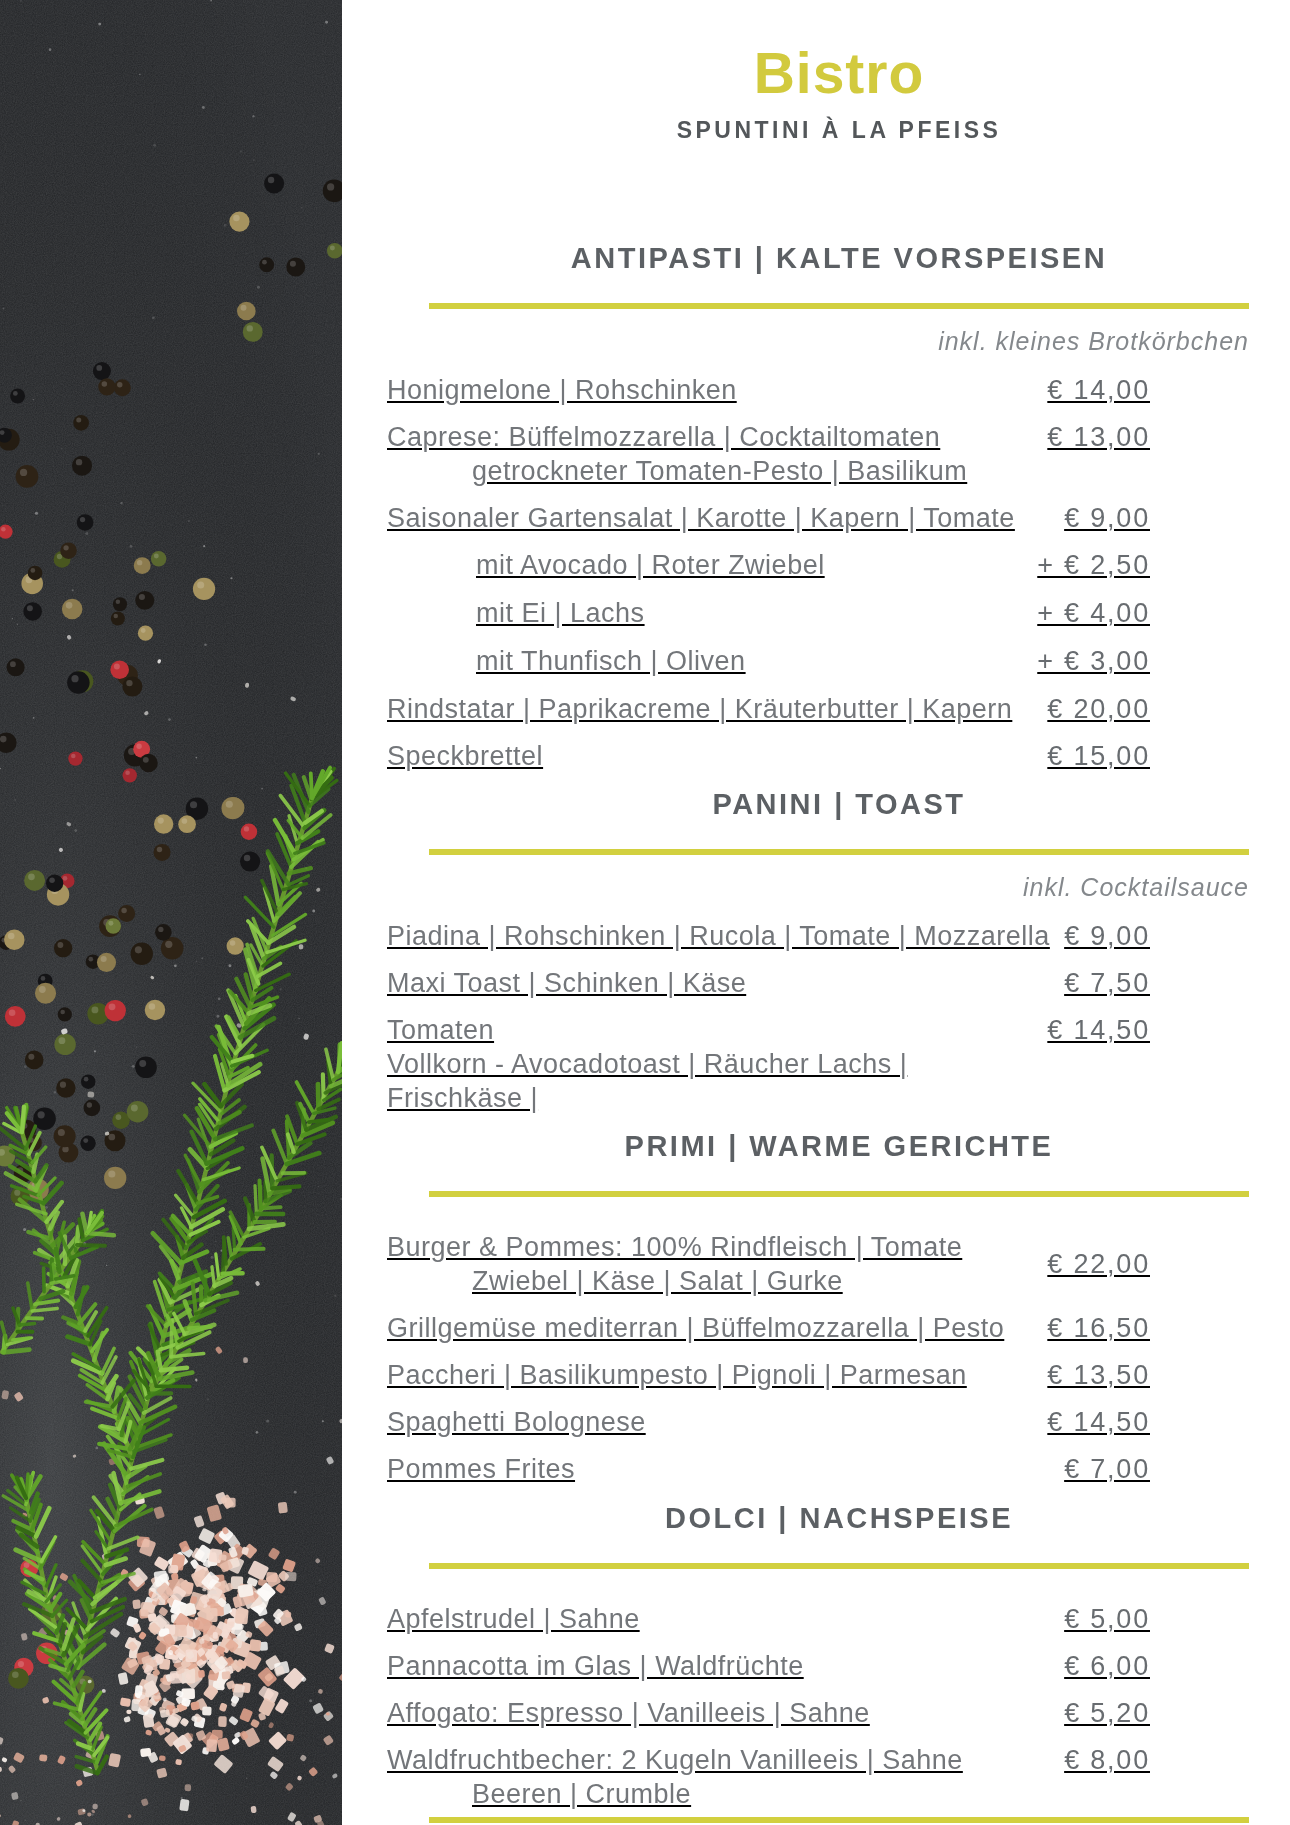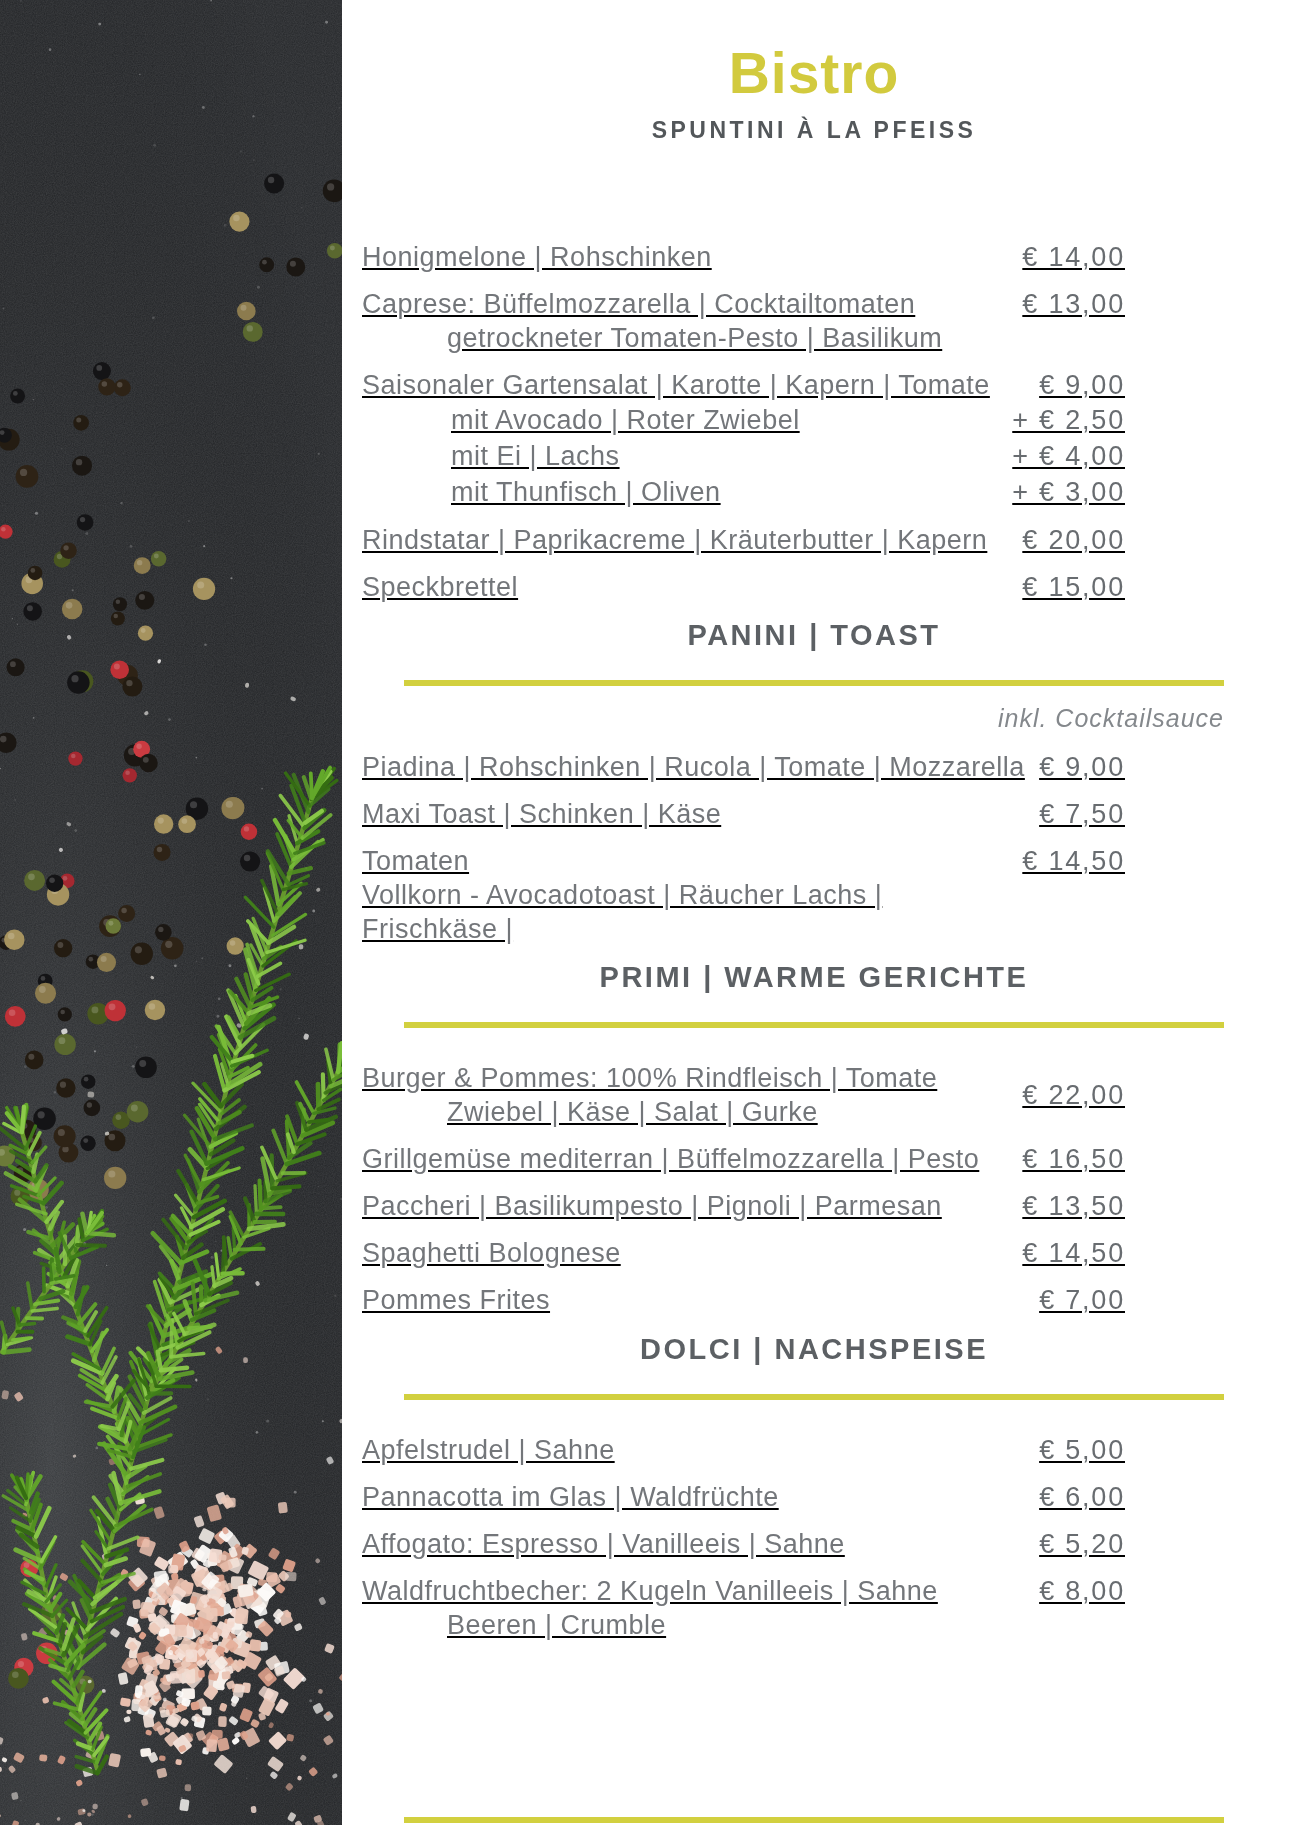--- a/index.html
+++ b/index.html
@@ -1,41 +1,41 @@
 <!DOCTYPE html>
 <html style="--accent: #d2d03f; --title: #d2ca3e; --head: #5c6064; --body: #73767a;"><head>
 <meta charset="utf-8">
 <style>
   :root{ --accent:#d2d03f; --title:#d2ca3e; --head:#5c6064; --body:#73767a; --note:#84888c; }
   html,body{margin:0;padding:0;}
   body{width:1290px;height:1825px;position:relative;background:#ffffff;overflow:hidden;
        font-family:"Liberation Sans", sans-serif;}
   .photo{position:absolute;left:0;top:0;width:342px;height:1825px;background:#242629;overflow:hidden;}
-  .menu{position:absolute;left:336px;top:0;width:844px;height:1825px;box-sizing:border-box;
+  .menu{position:absolute;left:361px;top:0;width:844px;height:1825px;box-sizing:border-box;
         padding:0 55px 0 26px;}
   .cblock{width:820px;margin-left:42px;text-align:center;}
   .brand{margin-top:40px;}
   .title{font-size:57px;line-height:66px;font-weight:700;color:var(--title);letter-spacing:1px;}
   .subtitle{font-size:23px;line-height:28px;font-weight:700;color:#53575a;letter-spacing:3.5px;margin-top:10px;}
   .menu-section{margin-top:8px;}
   .menu-section:first-child{margin-top:96px;}
   .menu-section:nth-child(4){margin-top:14px;}
   .sec-title{font-size:29px;line-height:36px;font-weight:700;color:var(--head);letter-spacing:2.5px;}
   .sec-rule{height:6px;background:var(--accent);margin-top:27px;}
   .sec-note{font-size:25px;line-height:32px;font-style:italic;color:var(--note);
             text-align:right;margin-top:16px;letter-spacing:1px;}
   .sec-items{margin-top:16px;text-decoration:underline;}
   .menu-section.no-note .sec-items{margin-top:33px;}
   .item{margin-bottom:13px;}
   .row{display:flex;justify-content:space-between;align-items:flex-start;}
   .row.mid{align-items:center;}
   .names{font-size:27px;line-height:34px;color:var(--body);letter-spacing:0.5px;}
   .line.indent{padding-left:85px;}
   .price{font-size:27px;line-height:34px;color:#686c70;letter-spacing:1.8px;white-space:nowrap;padding-left:12px;}
-  .addon{margin-top:1px;justify-content:space-between;}
+  .addon{margin-top:13px;justify-content:space-between;}
   .addon:first-of-type{margin-top:14px;}
   .addon .label{font-size:27px;line-height:35px;color:var(--body);letter-spacing:0.5px;padding-left:89px;}
   .addon .price{line-height:35px;}
   .bottom-rule{position:absolute;left:68px;top:1817px;width:820px;height:6px;background:var(--accent);}
 </style>
 </head>
 <body>
 
 <div class="photo">
   <svg id="photo-svg" width="342" height="1825" viewBox="0 0 342 1825">
@@ -1324,20 +1324,25 @@
     </svg>
 </div>
 
 <div class="menu">
   <div class="cblock brand">
     <div class="title">Bistro</div>
     <div class="subtitle">SPUNTINI À LA PFEISS</div>
   </div>
   <div id="sections">
       <div class="menu-section">
+        <div class="cblock">
+          <div class="sec-title">ANTIPASTI | KALTE VORSPEISEN</div>
+          <div class="sec-rule"></div>
+          <div class="sec-note">inkl. kleines Brotkörbchen</div>
+        </div>
         <div class="sec-items">
           <div class="item">
             <div class="row">
               <div class="names">
                 <div class="line">Honigmelone | Rohschinken</div>
               </div>
               <div class="price">€ 14,00</div>
             </div>
           </div>
           <div class="item">

